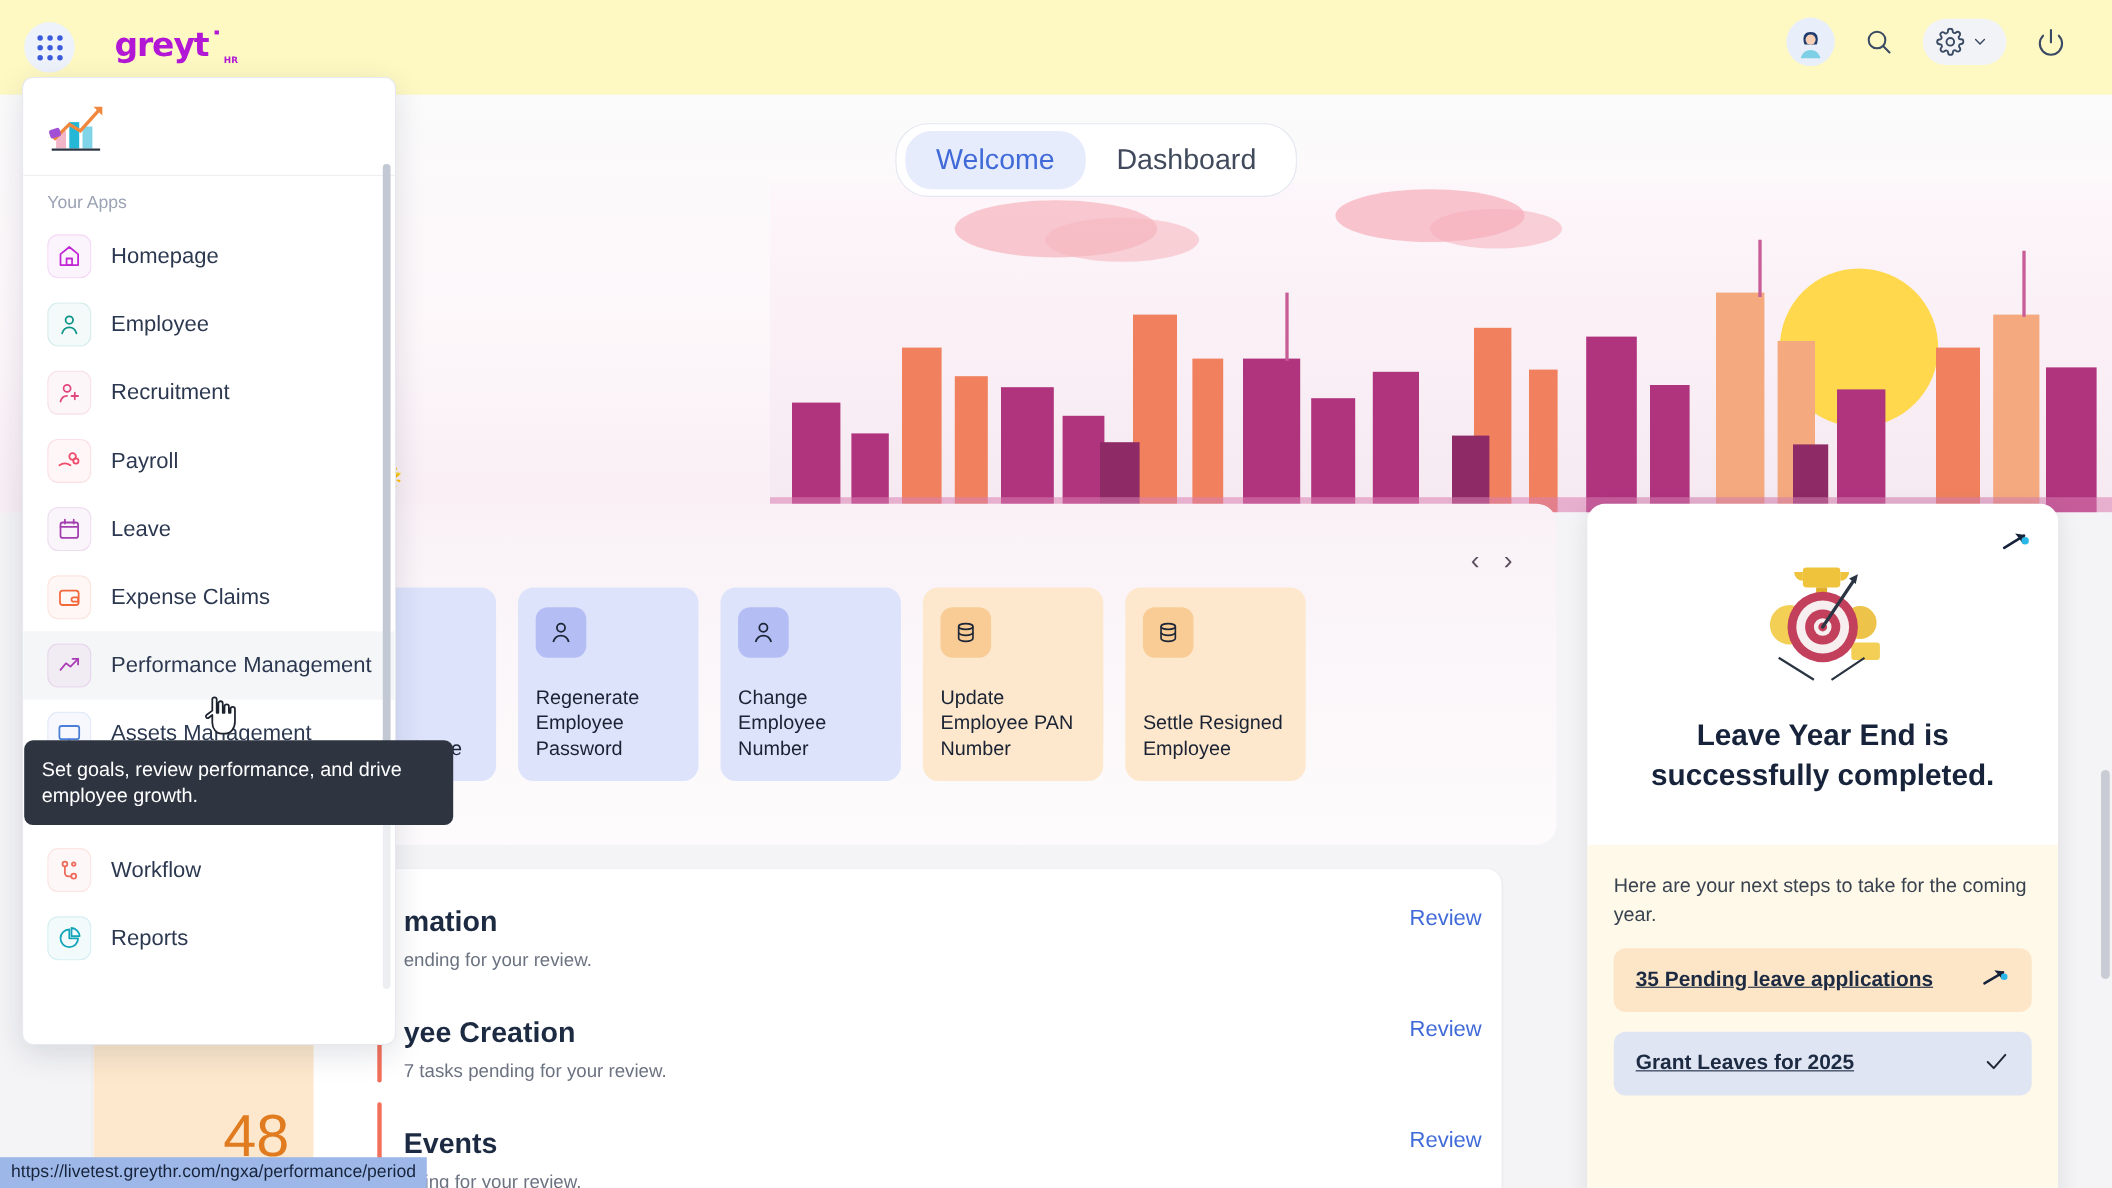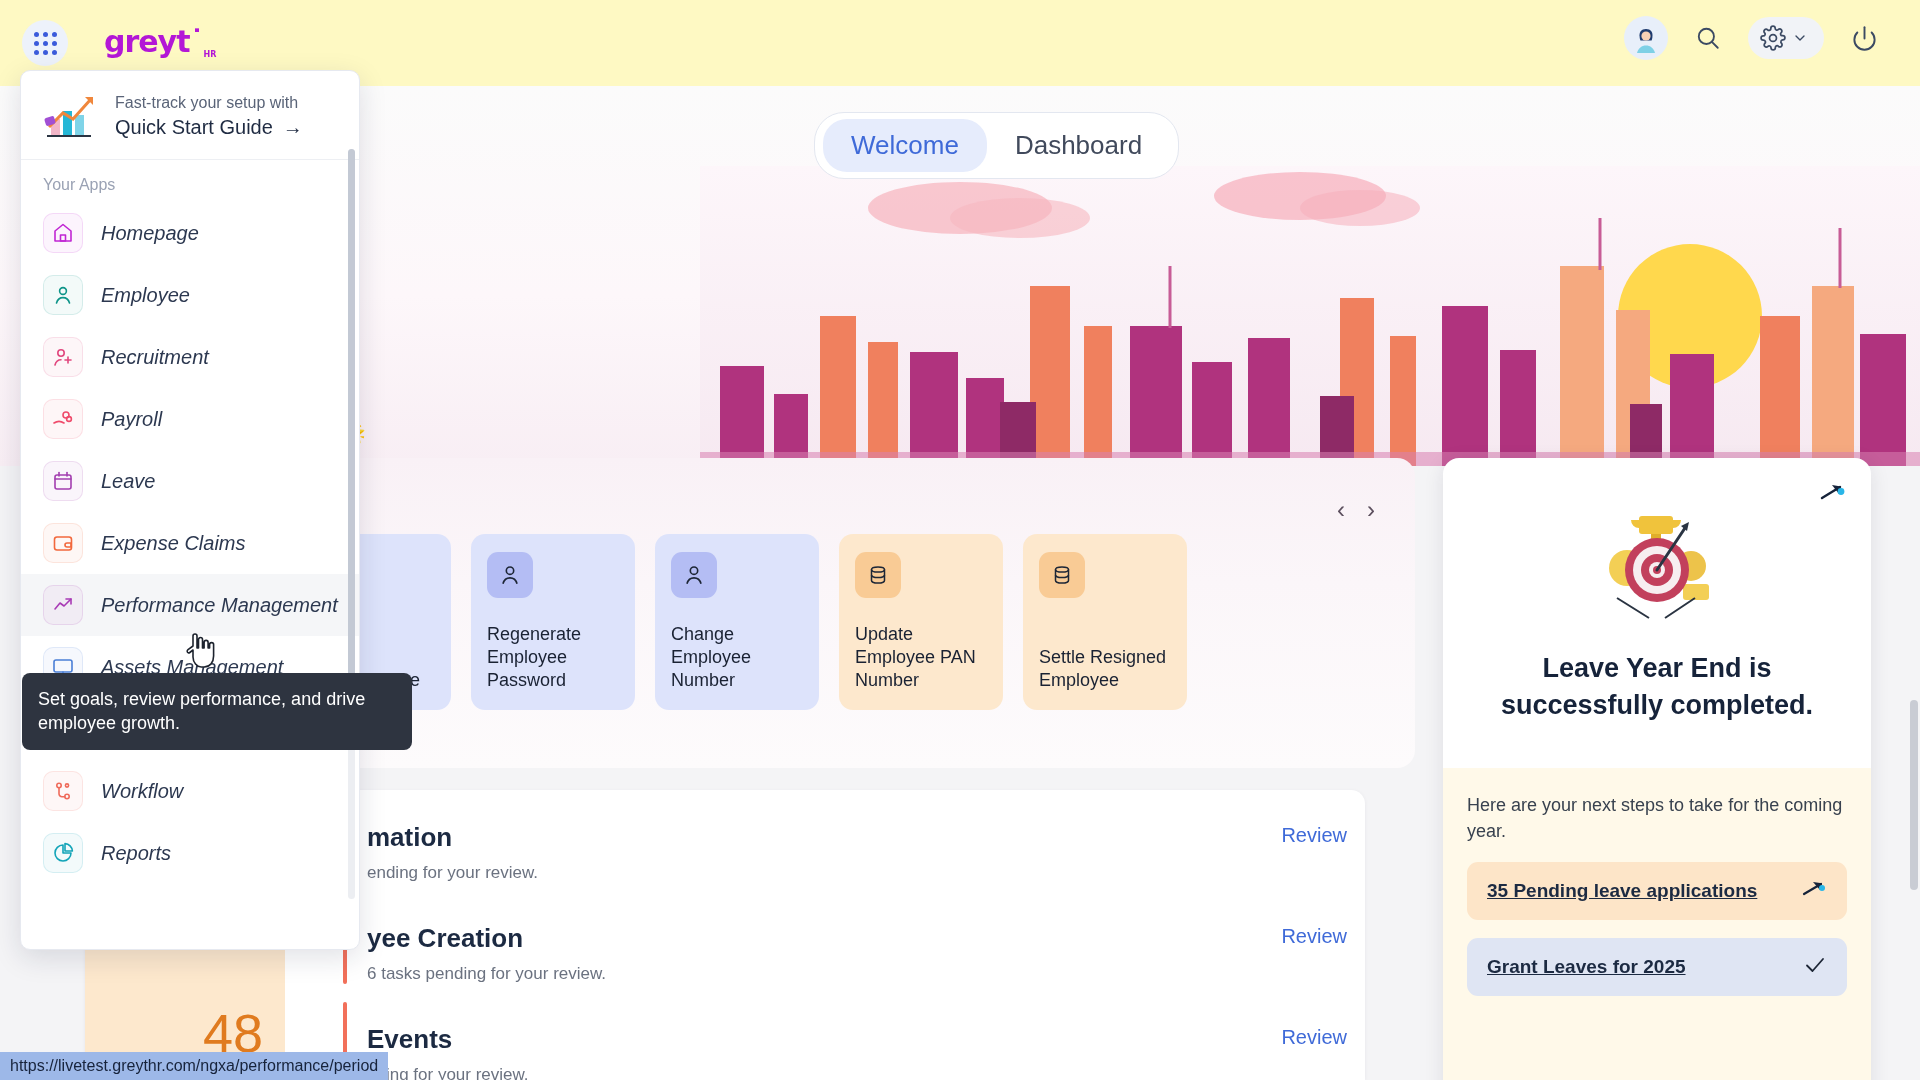--- a/index.html
+++ b/index.html
@@ -133,21 +133,21 @@
   .appmenu {
     position: absolute; left: 20px; top: 70px; width: 340px; height: 880px;
     background: #ffffff; border: 1px solid #e6e9f0; border-radius: 10px;
     box-shadow: 0 8px 28px rgba(20,30,60,.13);
     z-index: 40; overflow: hidden;
   }
   .qsg { display: flex; align-items: center; gap: 16px; padding: 22px 22px 20px; border-bottom: 1px solid #edeff3; cursor: pointer; }
   .qsg-text-top { font-size: 16px; color: #5a6478; }
   .qsg-text-main { font-size: 20px; color: #1f2b42; margin-top: 4px; display: flex; align-items: center; gap: 10px; }
   .menu-section-title { padding: 16px 22px 8px; font-size: 16px; color: #9aa2b4; }
-  .menu-list { height: 700px; overflow: hidden; font-style: italic; }
+  .menu-list { height: 700px; overflow: hidden; }
   .menu-item { display: flex; align-items: center; gap: 18px; padding: 11px 22px; cursor: pointer; }
   .menu-item.hover { background: #f5f6f8; }
   .menu-ico { width: 40px; height: 40px; border-radius: 10px; border: 1px solid #eee; display: flex; align-items: center; justify-content: center; flex: none; }
   .menu-label { font-size: 20px; color: #2c3850; white-space: nowrap; }
   .menu-scrollbar { position: absolute; right: 4px; top: 78px; width: 7px; height: 750px; background: #eceef2; border-radius: 4px; }
   .menu-scrollthumb { position: absolute; right: 4px; top: 78px; width: 7px; height: 560px; background: #c3c9d4; border-radius: 4px; cursor: pointer; }
 
   
   .tooltip {
     position: absolute; left: 22px; top: 673px; width: 390px;
@@ -360,21 +360,21 @@
     <div class="stat-bar" style="top:110px;height:84px;"></div>
     <div class="stat-bar" style="top:212px;height:78px;"></div>
     <div class="review-rows" id="review-rows">
         <div class="review-row">
           <div class="review-title">mation</div>
           <div class="review-sub">ending for your review.</div>
           <div class="review-link">Review</div>
         </div>
         <div class="review-row">
           <div class="review-title">yee Creation</div>
-          <div class="review-sub">6 tasks pending for your review.</div>
+          <div class="review-sub">7 tasks pending for your review.</div>
           <div class="review-link">Review</div>
         </div>
         <div class="review-row">
           <div class="review-title">Events</div>
           <div class="review-sub">nding for your review.</div>
           <div class="review-link">Review</div>
         </div>
       </div>
   </div>
 
@@ -431,27 +431,20 @@
     <div class="qsg">
       <svg width="56" height="46" viewBox="0 0 56 46">
         <rect x="8" y="26" width="9" height="16" fill="#f2b6c8"></rect>
         <rect x="20" y="18" width="9" height="24" fill="#25b7d6"></rect>
         <rect x="32" y="22" width="9" height="20" fill="#7fd4e8"></rect>
         <path d="M6 34 L20 20 L30 26 L48 6" stroke="#f0873c" stroke-width="3" fill="none"></path>
         <path d="M42 4 l8 0 0 8 z" fill="#f0873c"></path>
         <rect x="2" y="24" width="10" height="8" rx="2" fill="#a14fd4" transform="rotate(-18 7 28)"></rect>
         <rect x="4" y="42" width="44" height="2" fill="#2a3442"></rect>
       </svg>
-      <div>
-        <div class="qsg-text-top">Fast-track your setup with</div>
-        <div class="qsg-text-main">
-          <span>Quick Start Guide</span>
-          <span>→</span>
-        </div>
-      </div>
     </div>
     <div class="menu-section-title">Your Apps</div>
     <div class="menu-list" id="menu-list">
         <div class="menu-item">
           <span class="menu-ico" style="border-color:#c026d322;background:#c026d30d">
             <svg width="24" height="24" viewBox="0 0 24 24">
               <path d="M4 10 L12 3.5 L20 10 V20 H4 Z" fill="none" stroke="#c026d3" stroke-width="1.6" stroke-linecap="round" stroke-linejoin="round"></path>
               <rect x="9.5" y="14" width="5" height="6" fill="none" stroke="#c026d3" stroke-width="1.6" stroke-linecap="round" stroke-linejoin="round"></rect>
             </svg>
           </span>

